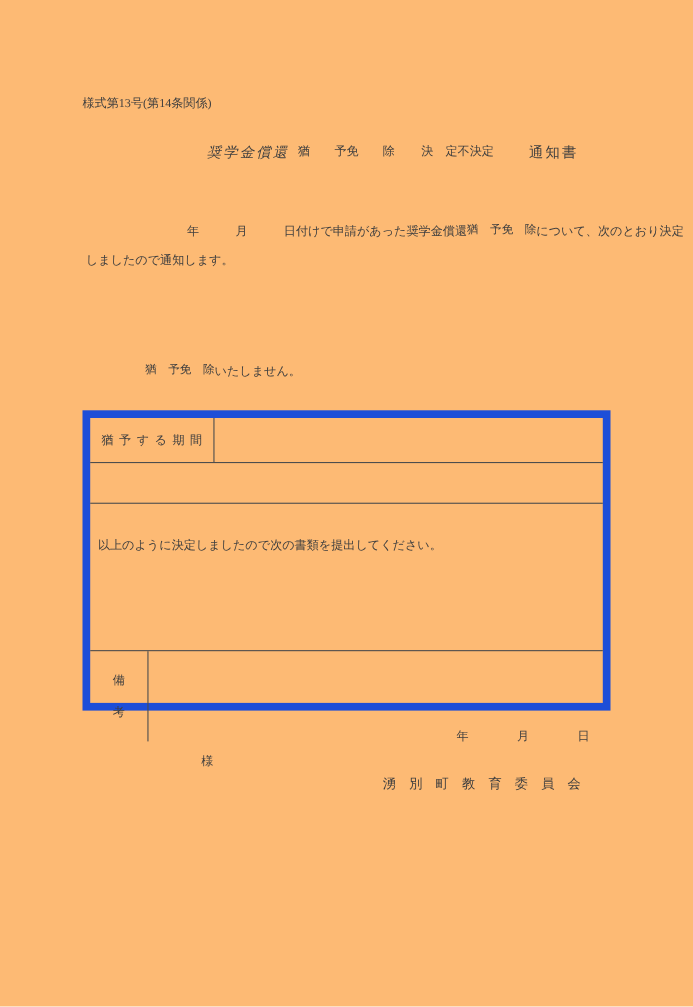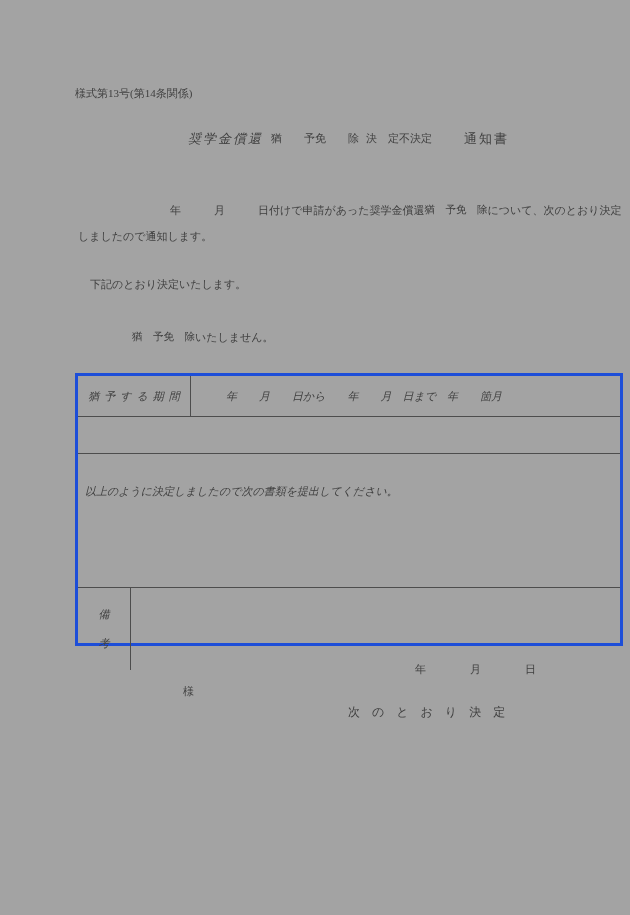--- a/index.html
+++ b/index.html
@@ -1,20 +1,20 @@
 <!DOCTYPE html>
 <html><head>
 <meta charset="utf-8">
 <style>
   * { margin:0; padding:0; box-sizing:border-box; }
   html,body { background:#fdfdfd; }
   .page {
     position:relative;
     width:630px; height:915px;
-    background:#a3a3a3;
+    background:#fdba74;
     color:#3f3f3f;
     font-family:"Liberation Serif","DejaVu Serif",serif;
     font-size:11px;
     overflow:hidden;
   }
   .abs { position:absolute; }
 
   
   .stack {
     display:inline-flex;
@@ -25,40 +25,39 @@
   }
   .title-row {
     left:188px; top:122px; height:34px;
     display:flex; align-items:center;
     font-size:13px;
     white-space:pre;
   }
   .title-subject { letter-spacing:2px;font-style:italic; }
   .title-row .stack { font-size:11px; }
   .title-stack-1 { margin-left:8px; }
-  .title-stack-2 { margin-left:7px;text-align:right; }
+  .title-stack-2 { margin-left:24px;text-align:right; }
   .title-suffix { margin-left:32px; letter-spacing:2px; }
 
   .flexline {
     display:flex; align-items:center;
     white-space:pre;
     margin-left:47px;
   }
   .intro-line1 { left:78px; top:196px; height:28px; padding-left:45px; width:500px; }
   .intro-line2 { left:78px;  top:229px; }
   .stmt-approve { left:90px; top:277px; }
   .stmt-reject  { left:85px; top:323px; height:28px; }
 
   
   .doc-table {
     left:75px; top:373px;
-    width:548px; height:273px;
-    border:3px solid #1d4ed8;
+    width:480px; height:273px;
+    border:7px solid #1d4ed8;
     background:transparent;
-    font-style:italic;
   }
   .t-row { display:flex; border-bottom:1px solid #4d4d4d; }
   .t-row-1 { height:41px; }
   .t-row-2 { height:37px; }
   .t-row-3 { height:110px;margin-top:24px; }
   .t-row-4 { height:82px; border-bottom:none; }
   .t-label {
     width:113px; flex:0 0 113px;
     border-right:1px solid #4d4d4d;
     display:flex; align-items:center; justify-content:center;
@@ -107,35 +106,33 @@
   <div class="abs flexline intro-line1">
     <span>年　　　月　　　日付けで申請があった奨学金償還</span>
     <span class="stack">
       <span>猶　予</span>
       <span>免　除</span>
     </span>
     <span>について、次のとおり決定</span>
   </div>
   <div class="abs intro-line2">しましたので通知します。</div>
 
-  <div class="abs stmt-approve">下記のとおり決定いたします。</div>
 
   <div class="abs flexline stmt-reject">
     <span class="stack">
       <span>猶　予</span>
       <span>免　除</span>
     </span>
     <span>いたしません。</span>
   </div>
 
   <div class="abs doc-table">
 
     <div class="t-row t-row-1">
       <div class="t-label">猶予する期間</div>
-      <div class="t-value">年　　月　　日から　　年　　月　日まで　年　　箇月</div>
     </div>
 
     <div class="t-row t-row-2">
     </div>
 
     <div class="t-row t-row-3">
       <div class="t-instruction">以上のように決定しましたので次の書類を提出してください。</div>
     </div>
 
     <div class="t-row t-row-4">
@@ -143,15 +140,15 @@
         <span>備</span>
         <span>考</span>
       </div>
       <div class="t-remarks-value"></div>
     </div>
 
   </div>
 
   <div class="abs f-date">年　　　　月　　　　日</div>
   <div class="abs f-sama">様</div>
-  <div class="abs f-issuer">次のとおり決定</div>
+  <div class="abs f-issuer">湧別町教育委員会</div>
 
 </div>
 
 </body></html>

